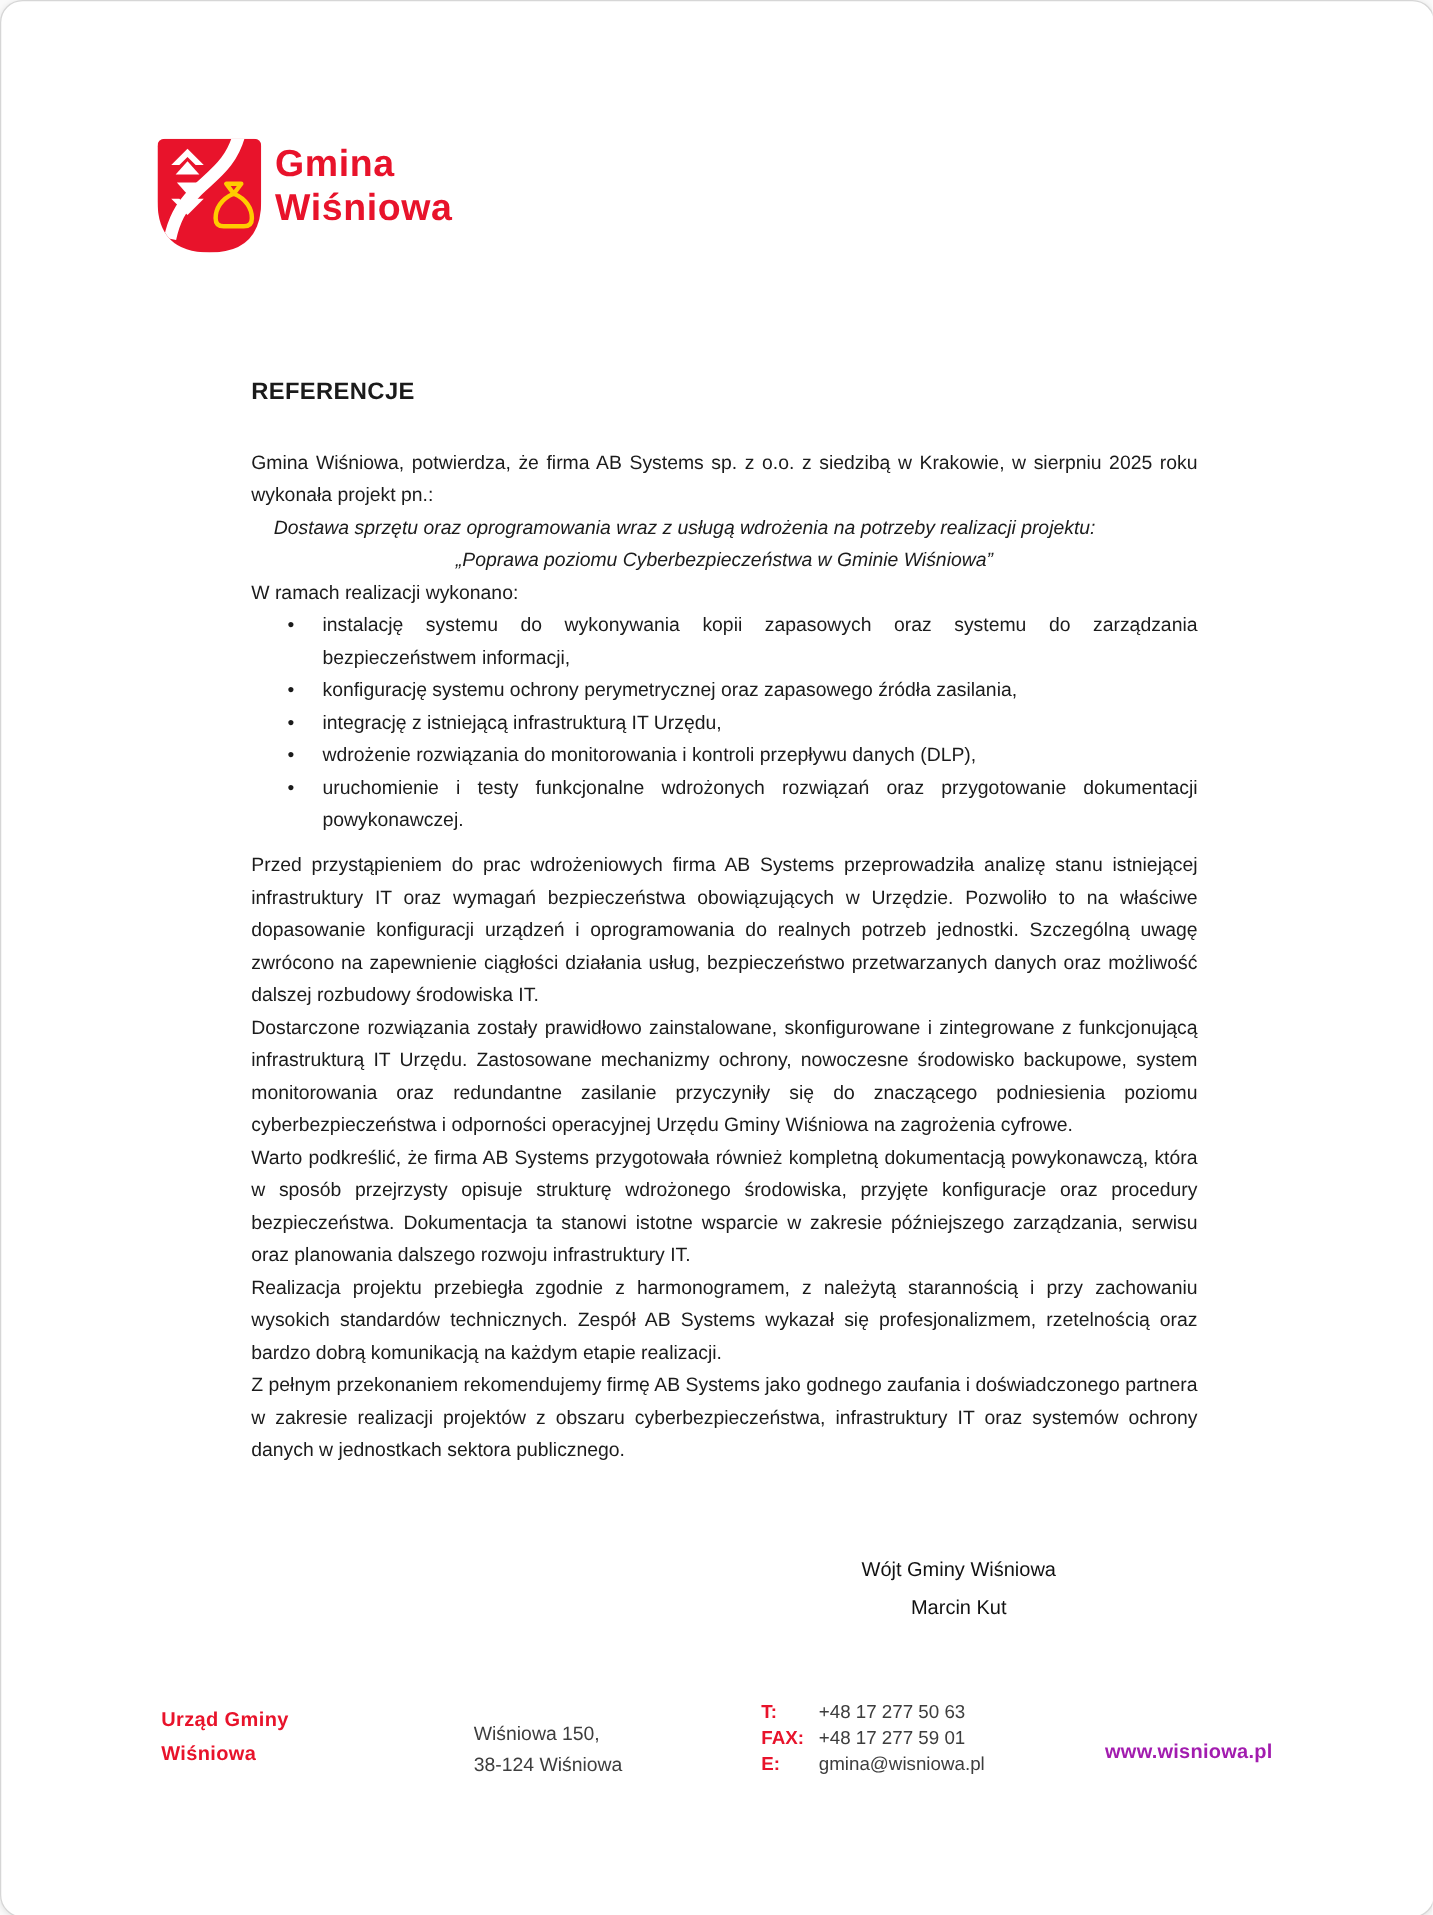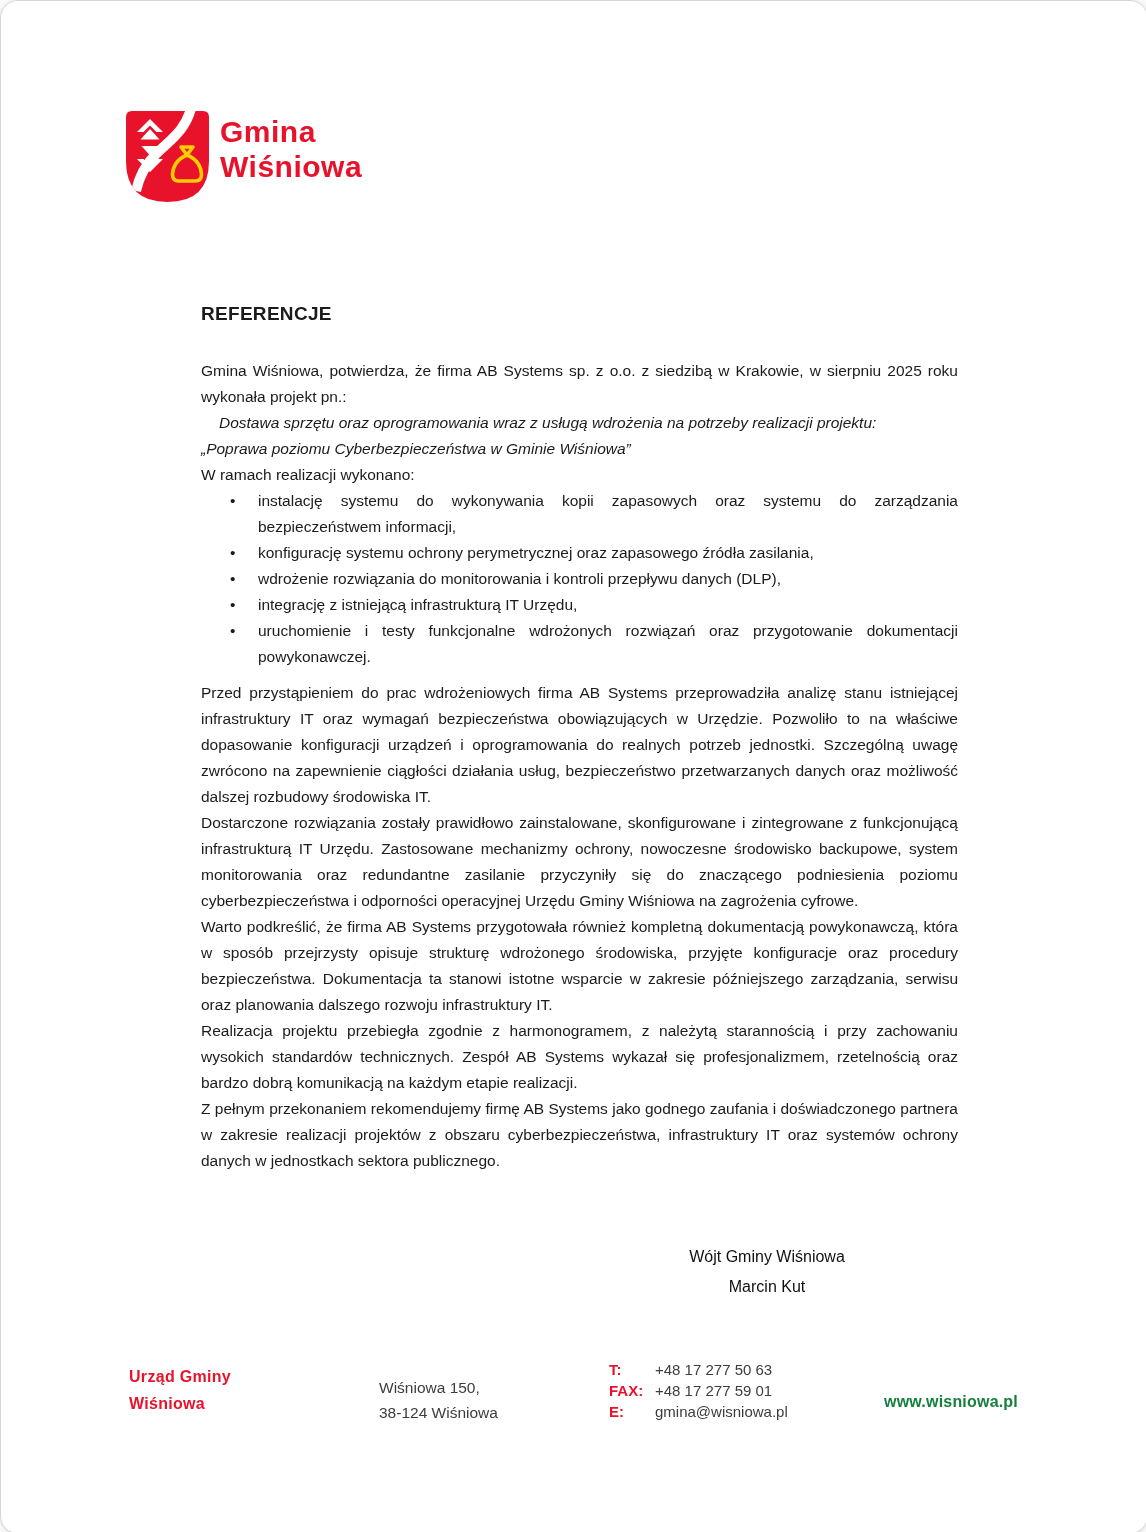--- a/index.html
+++ b/index.html
@@ -13,39 +13,39 @@
   .logo { position:absolute; left:125px; top:110px; display:flex; }
   .crest { width:83px; height:91px; }
   .brand { margin-left:11px; margin-top:3px; font-weight:bold; font-size:30px;
            line-height:35px; color:var(--brand-red,#e8132b); letter-spacing:.5px; }
   
   .doc { position:absolute; left:200px; top:300px; width:757px;
          font-size:15.5px; line-height:26px; text-align:justify; }
   .doc-title { font-size:19px; font-weight:bold; text-align:left; margin:0 0 31px 0; letter-spacing:.3px; }
   .doc p { margin:0; }
   .project-line-1 { font-style:italic; text-align:left; padding-left:18px; }
-  .project-line-2 { font-style:italic; text-align:left; }
+  .project-line-2 { font-style:italic; text-align:center; }
   ul.scope { margin:0; padding:0 0 0 57px; list-style:none; }
   ul.scope li { position:relative; }
   ul.scope li::before { content:"\2022"; position:absolute; left:-28px; top:0; }
   .paras { margin-top:10px; }
   
   .signature { position:absolute; left:556px; top:1241px; width:420px;
                text-align:center; font-size:16px; line-height:30px; color:#111; }
   
   .office { position:absolute; left:128px; top:1362px; font-size:16px; font-weight:bold;
             color:var(--brand-red,#e8132b); line-height:27px; letter-spacing:.3px; }
   .address { position:absolute; left:378px; top:1374px; font-size:15.5px;
              line-height:25px; color:var(--muted-text,#3d3d3d); }
   .contacts { position:absolute; left:608px; top:1358px; font-size:15px; line-height:21px; }
   .contact-row { display:flex; }
   .contact-label { width:46px; font-weight:bold; color:var(--brand-red,#e8132b); }
   .contact-value { color:var(--muted-text,#3d3d3d); }
   .website { position:absolute; left:872px; top:1392px; width:145px; text-align:right;
-             font-size:16px; font-weight:bold; color:#15803d; letter-spacing:.2px; }
+             font-size:16px; font-weight:bold; color:#a21caf; letter-spacing:.2px; }
 </style>
 </head>
 <body>
 
 <div class="page">
 
   <div class="logo">
     <svg class="crest" viewBox="0 0 83 91" aria-hidden="true">
       <defs>
         <clipPath id="shieldClip">
@@ -77,22 +77,22 @@
     <h1 class="doc-title">REFERENCJE</h1>
 
     <p>Gmina Wiśniowa, potwierdza, że firma AB Systems sp. z o.o. z siedzibą w Krakowie, w sierpniu 2025 roku wykonała projekt pn.:</p>
     <p class="project-line-1">Dostawa sprzętu oraz oprogramowania wraz z usługą wdrożenia na potrzeby realizacji projektu:</p>
     <p class="project-line-2">„Poprawa poziomu Cyberbezpieczeństwa w Gminie Wiśniowa”</p>
     <p>W ramach realizacji wykonano:</p>
 
     <ul class="scope">
       <li>instalację systemu do wykonywania kopii zapasowych oraz systemu do zarządzania bezpieczeństwem informacji,</li>
       <li>konfigurację systemu ochrony perymetrycznej oraz zapasowego źródła zasilania,</li>
+      <li>integrację z istniejącą infrastrukturą IT Urzędu,</li>
       <li>wdrożenie rozwiązania do monitorowania i kontroli przepływu danych (DLP),</li>
-      <li>integrację z istniejącą infrastrukturą IT Urzędu,</li>
       <li>uruchomienie i testy funkcjonalne wdrożonych rozwiązań oraz przygotowanie dokumentacji powykonawczej.</li>
     </ul>
 
     <div class="paras">
       <p>Przed przystąpieniem do prac wdrożeniowych firma AB Systems przeprowadziła analizę stanu istniejącej infrastruktury IT oraz wymagań bezpieczeństwa obowiązujących w Urzędzie. Pozwoliło to na właściwe dopasowanie konfiguracji urządzeń i oprogramowania do realnych potrzeb jednostki. Szczególną uwagę zwrócono na zapewnienie ciągłości działania usług, bezpieczeństwo przetwarzanych danych oraz możliwość dalszej rozbudowy środowiska IT.</p>
       <p>Dostarczone rozwiązania zostały prawidłowo zainstalowane, skonfigurowane i zintegrowane z funkcjonującą infrastrukturą IT Urzędu. Zastosowane mechanizmy ochrony, nowoczesne środowisko backupowe, system monitorowania oraz redundantne zasilanie przyczyniły się do znaczącego podniesienia poziomu cyberbezpieczeństwa i odporności operacyjnej Urzędu Gminy Wiśniowa na zagrożenia cyfrowe.</p>
       <p>Warto podkreślić, że firma AB Systems przygotowała również kompletną dokumentacją powykonawczą, która w sposób przejrzysty opisuje strukturę wdrożonego środowiska, przyjęte konfiguracje oraz procedury bezpieczeństwa. Dokumentacja ta stanowi istotne wsparcie w zakresie późniejszego zarządzania, serwisu oraz planowania dalszego rozwoju infrastruktury IT.</p>
       <p>Realizacja projektu przebiegła zgodnie z harmonogramem, z należytą starannością i przy zachowaniu wysokich standardów technicznych. Zespół AB Systems wykazał się profesjonalizmem, rzetelnością oraz bardzo dobrą komunikacją na każdym etapie realizacji.</p>
       <p>Z pełnym przekonaniem rekomendujemy firmę AB Systems jako godnego zaufania i doświadczonego partnera w zakresie realizacji projektów z obszaru cyberbezpieczeństwa, infrastruktury IT oraz systemów ochrony danych w jednostkach sektora publicznego.</p>
     </div>

